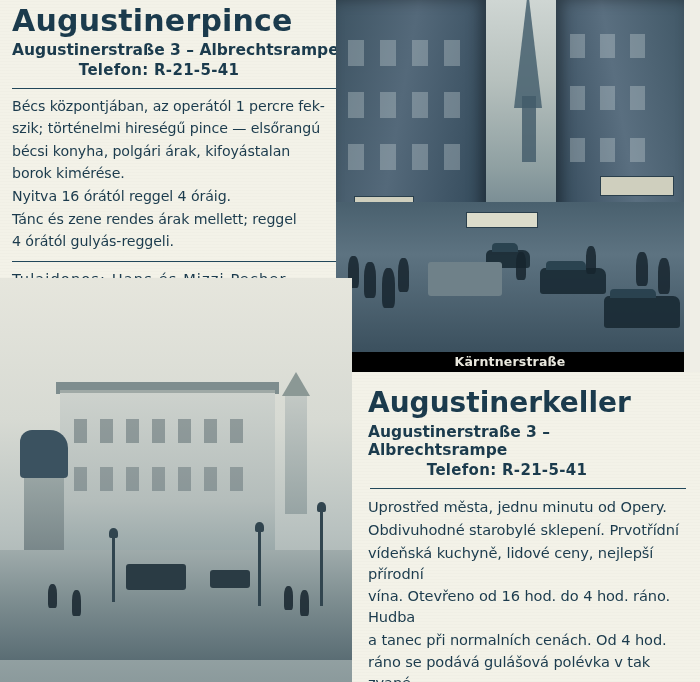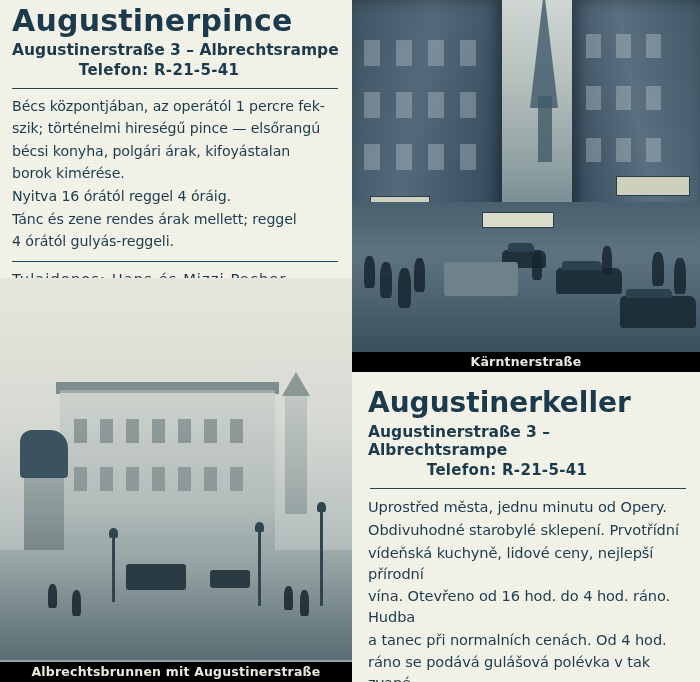--- a/index.html
+++ b/index.html
@@ -76,21 +76,21 @@
   .owner-hu {
     font-family: "DejaVu Sans", sans-serif;
     font-size: 14.6px;
     color: #1b3b4d;
     letter-spacing: 1.1px;
     margin: 0 2px;
   }
 
   
   #tr {
-    left: 352px; top: 0; width: 348px; height: 372px;
+    left: 336px; top: 0; width: 348px; height: 372px;
     background: #20384a;
     overflow: hidden;
   }
   .photo {
     position: absolute;
     inset: 0;
     overflow: hidden;
   }
   .caption-bar {
     position: absolute;
@@ -397,21 +397,20 @@
       <div class="lamp" style="left:112px;top:258px;height:66px;"></div>
 
       <div class="tram" style="left:126px;top:286px;width:60px;height:26px;"></div>
       <div class="tram" style="left:210px;top:292px;width:40px;height:18px;"></div>
 
       <div class="figure" style="left:48px;top:306px;width:9px;height:24px;"></div>
       <div class="figure" style="left:72px;top:312px;width:9px;height:26px;"></div>
       <div class="figure" style="left:284px;top:308px;width:9px;height:24px;"></div>
       <div class="figure" style="left:300px;top:312px;width:9px;height:26px;"></div>
 
-      <div class="caption-bar">Albrechtsbrunnen mit Augustinerstraße</div>
     </div>
   </div>
 
   <div class="quad" id="br">
     <div class="title-cz">Augustinerkeller</div>
     <div class="subtitle-cz">Augustinerstraße 3 – Albrechtsrampe</div>
     <div class="phone-cz">Telefon: R-21-5-41</div>
     <hr class="rule">
     <div class="body-cz">
       <p>Uprostřed města, jednu minutu od Opery.</p>

